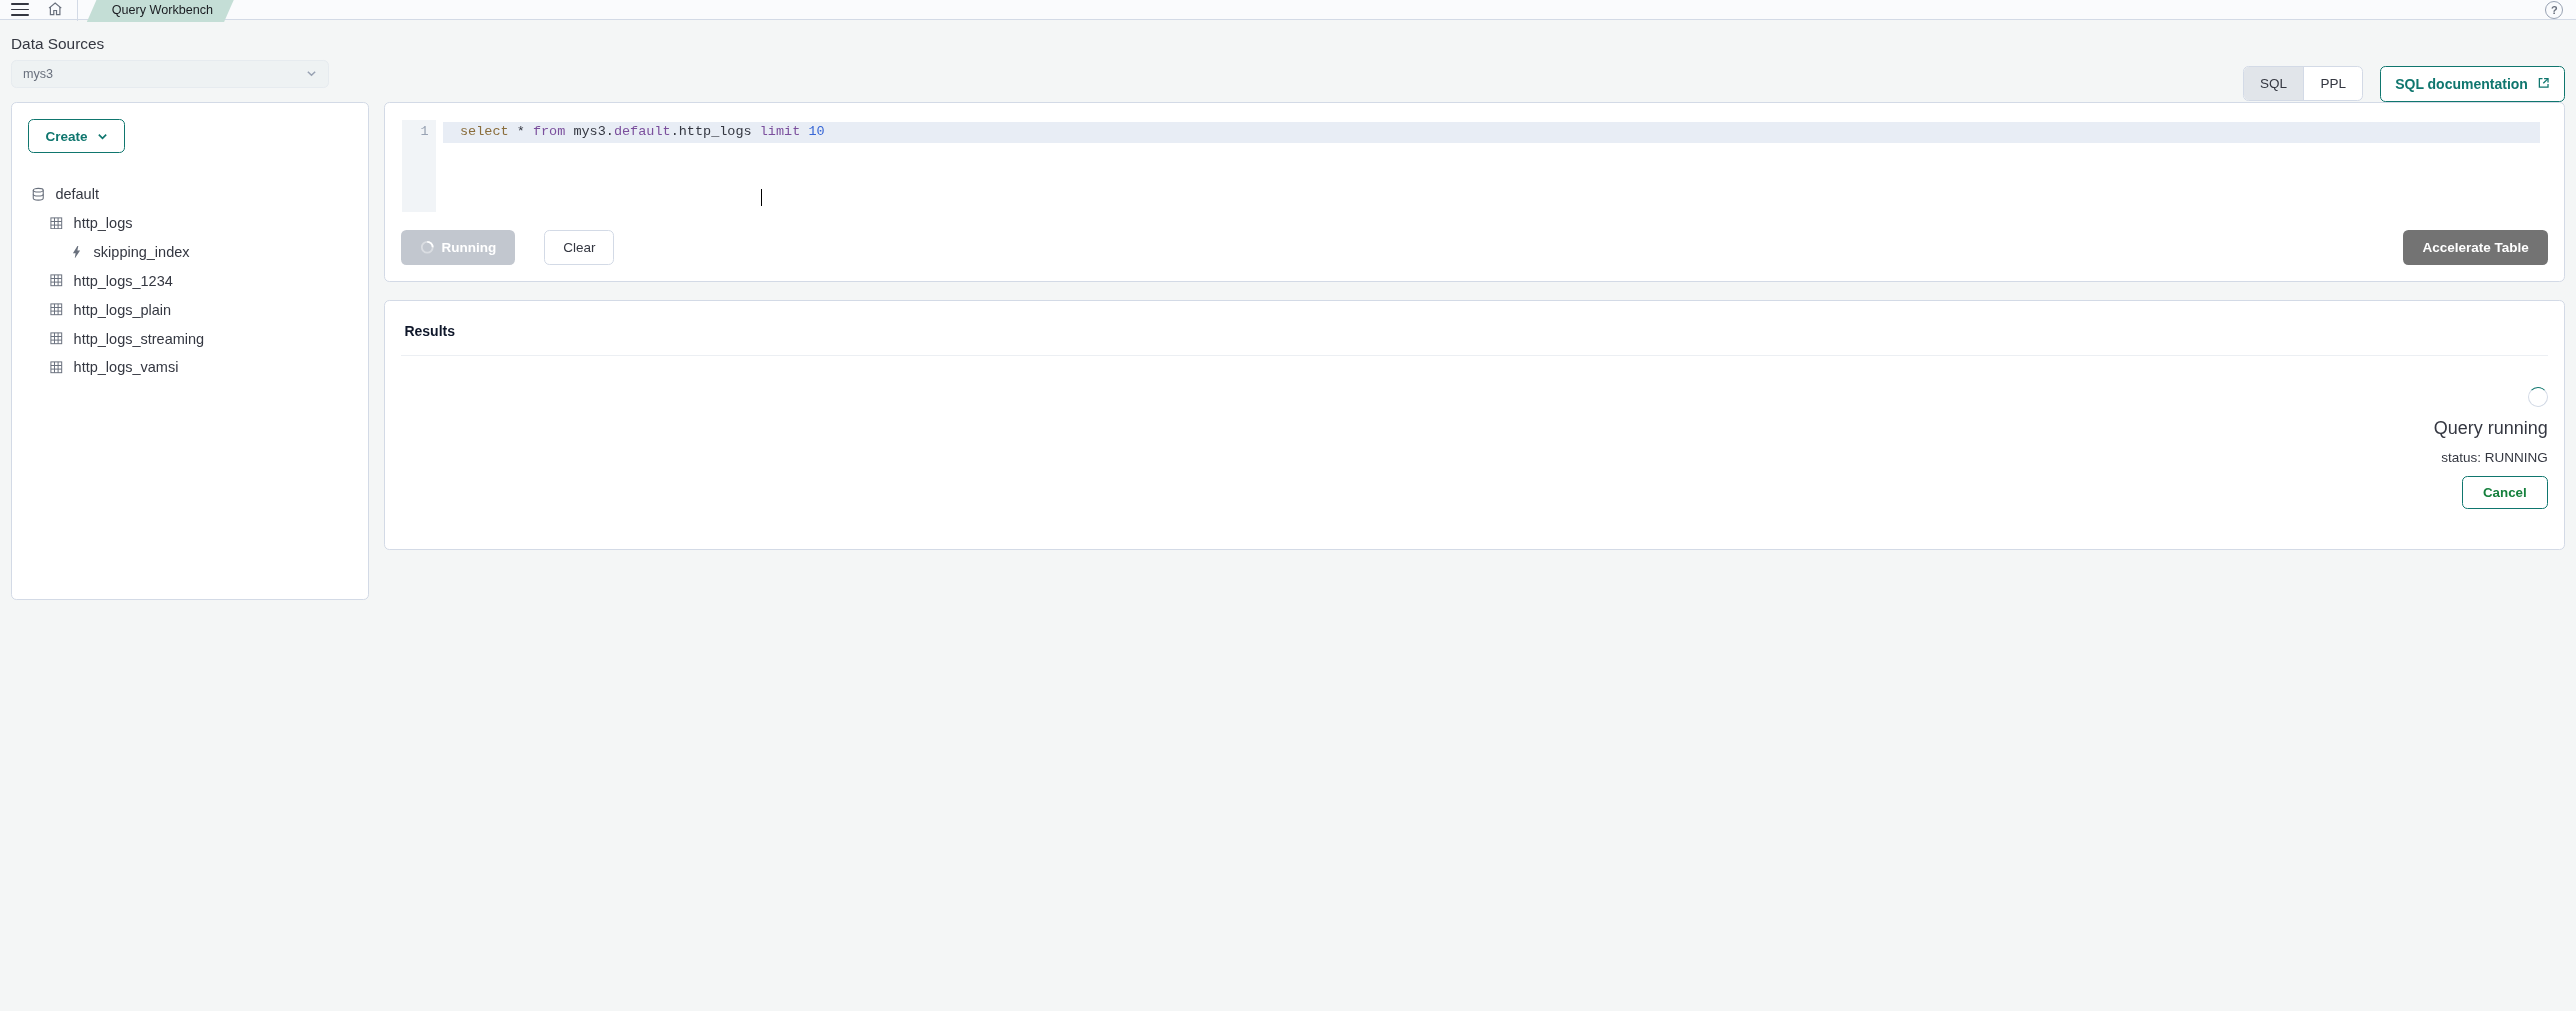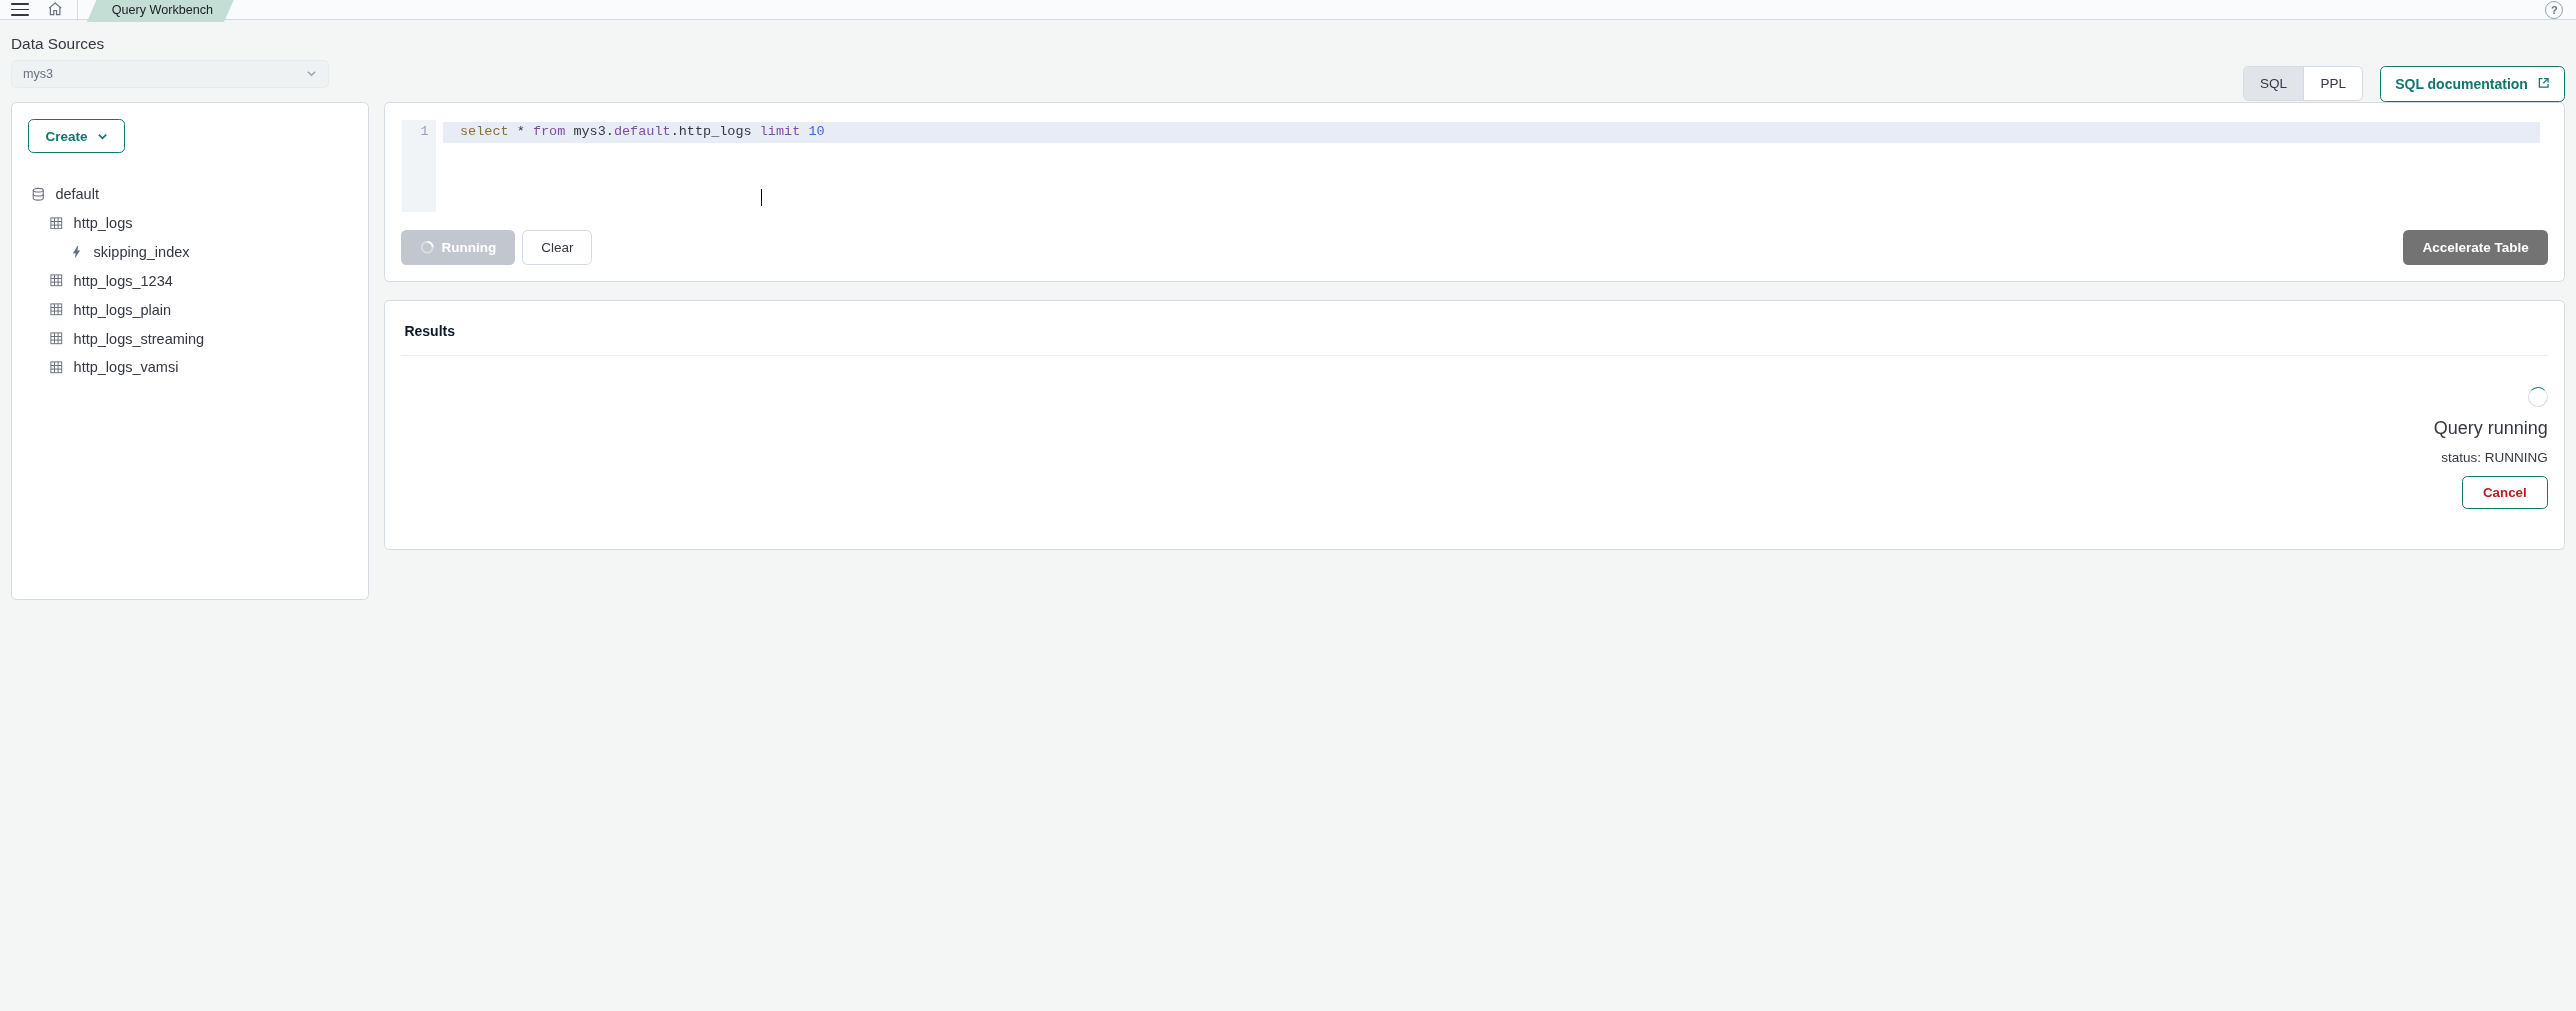--- a/index.html
+++ b/index.html
@@ -147,21 +147,21 @@
   .kw-sel { color:#8a6d3b; }
   .kw-from { color:#7b4f9d; }
   .kw-def { color:#7b4f9d; }
   .kw-limit { color:#7b4f9d; }
   .kw-num { color:#3867d6; }
   .caret {
     position:absolute; top:69px; left:325px; width:0.9px; height:16.3px; background:#000;
   }
 
   .editor-actions {
-    display:flex; align-items:center; gap:7px; margin-top:16.3px;
+    display:flex; align-items:center; gap:29px; margin-top:16.3px;
   }
   .btn {
     border-radius:5.4px; font-size:13.5px; padding:9px 18px; cursor:pointer;
     border:0.9px solid transparent; display:flex; align-items:center; gap:7.2px;
   }
   .btn-running {
     background:#c2c7cf; color:#fff; font-weight:600; cursor:not-allowed;
   }
   .btn-clear {
     background:#fff; border:0.9px solid #d3dae6; color:#343741;
@@ -179,21 +179,21 @@
   }
   .spinner {
     width:20px; height:20px; border:1.8px solid #d3dae6; border-top-color:#0f766e;
     border-radius:50%;
     animation: spin 1s linear infinite;
   }
   @keyframes spin { to { transform:rotate(360deg); } }
   .running-title { font-size:18px; font-weight:500; }
   .running-status { font-size:13.5px; color:#343741; }
   .btn-cancel {
-    background:#fff; border:0.9px solid #0f766e; color:#b91c1c; font-weight:600;
+    background:#fff; border:0.9px solid #0f766e; color:#15803d; font-weight:600;
     padding:8.1px 20px; border-radius:5.4px; cursor:pointer;
   }
 
   svg { display:block; }
 </style>
 </head>
 <body>
 
 <div class="topbar">
   <div class="hamburger">

